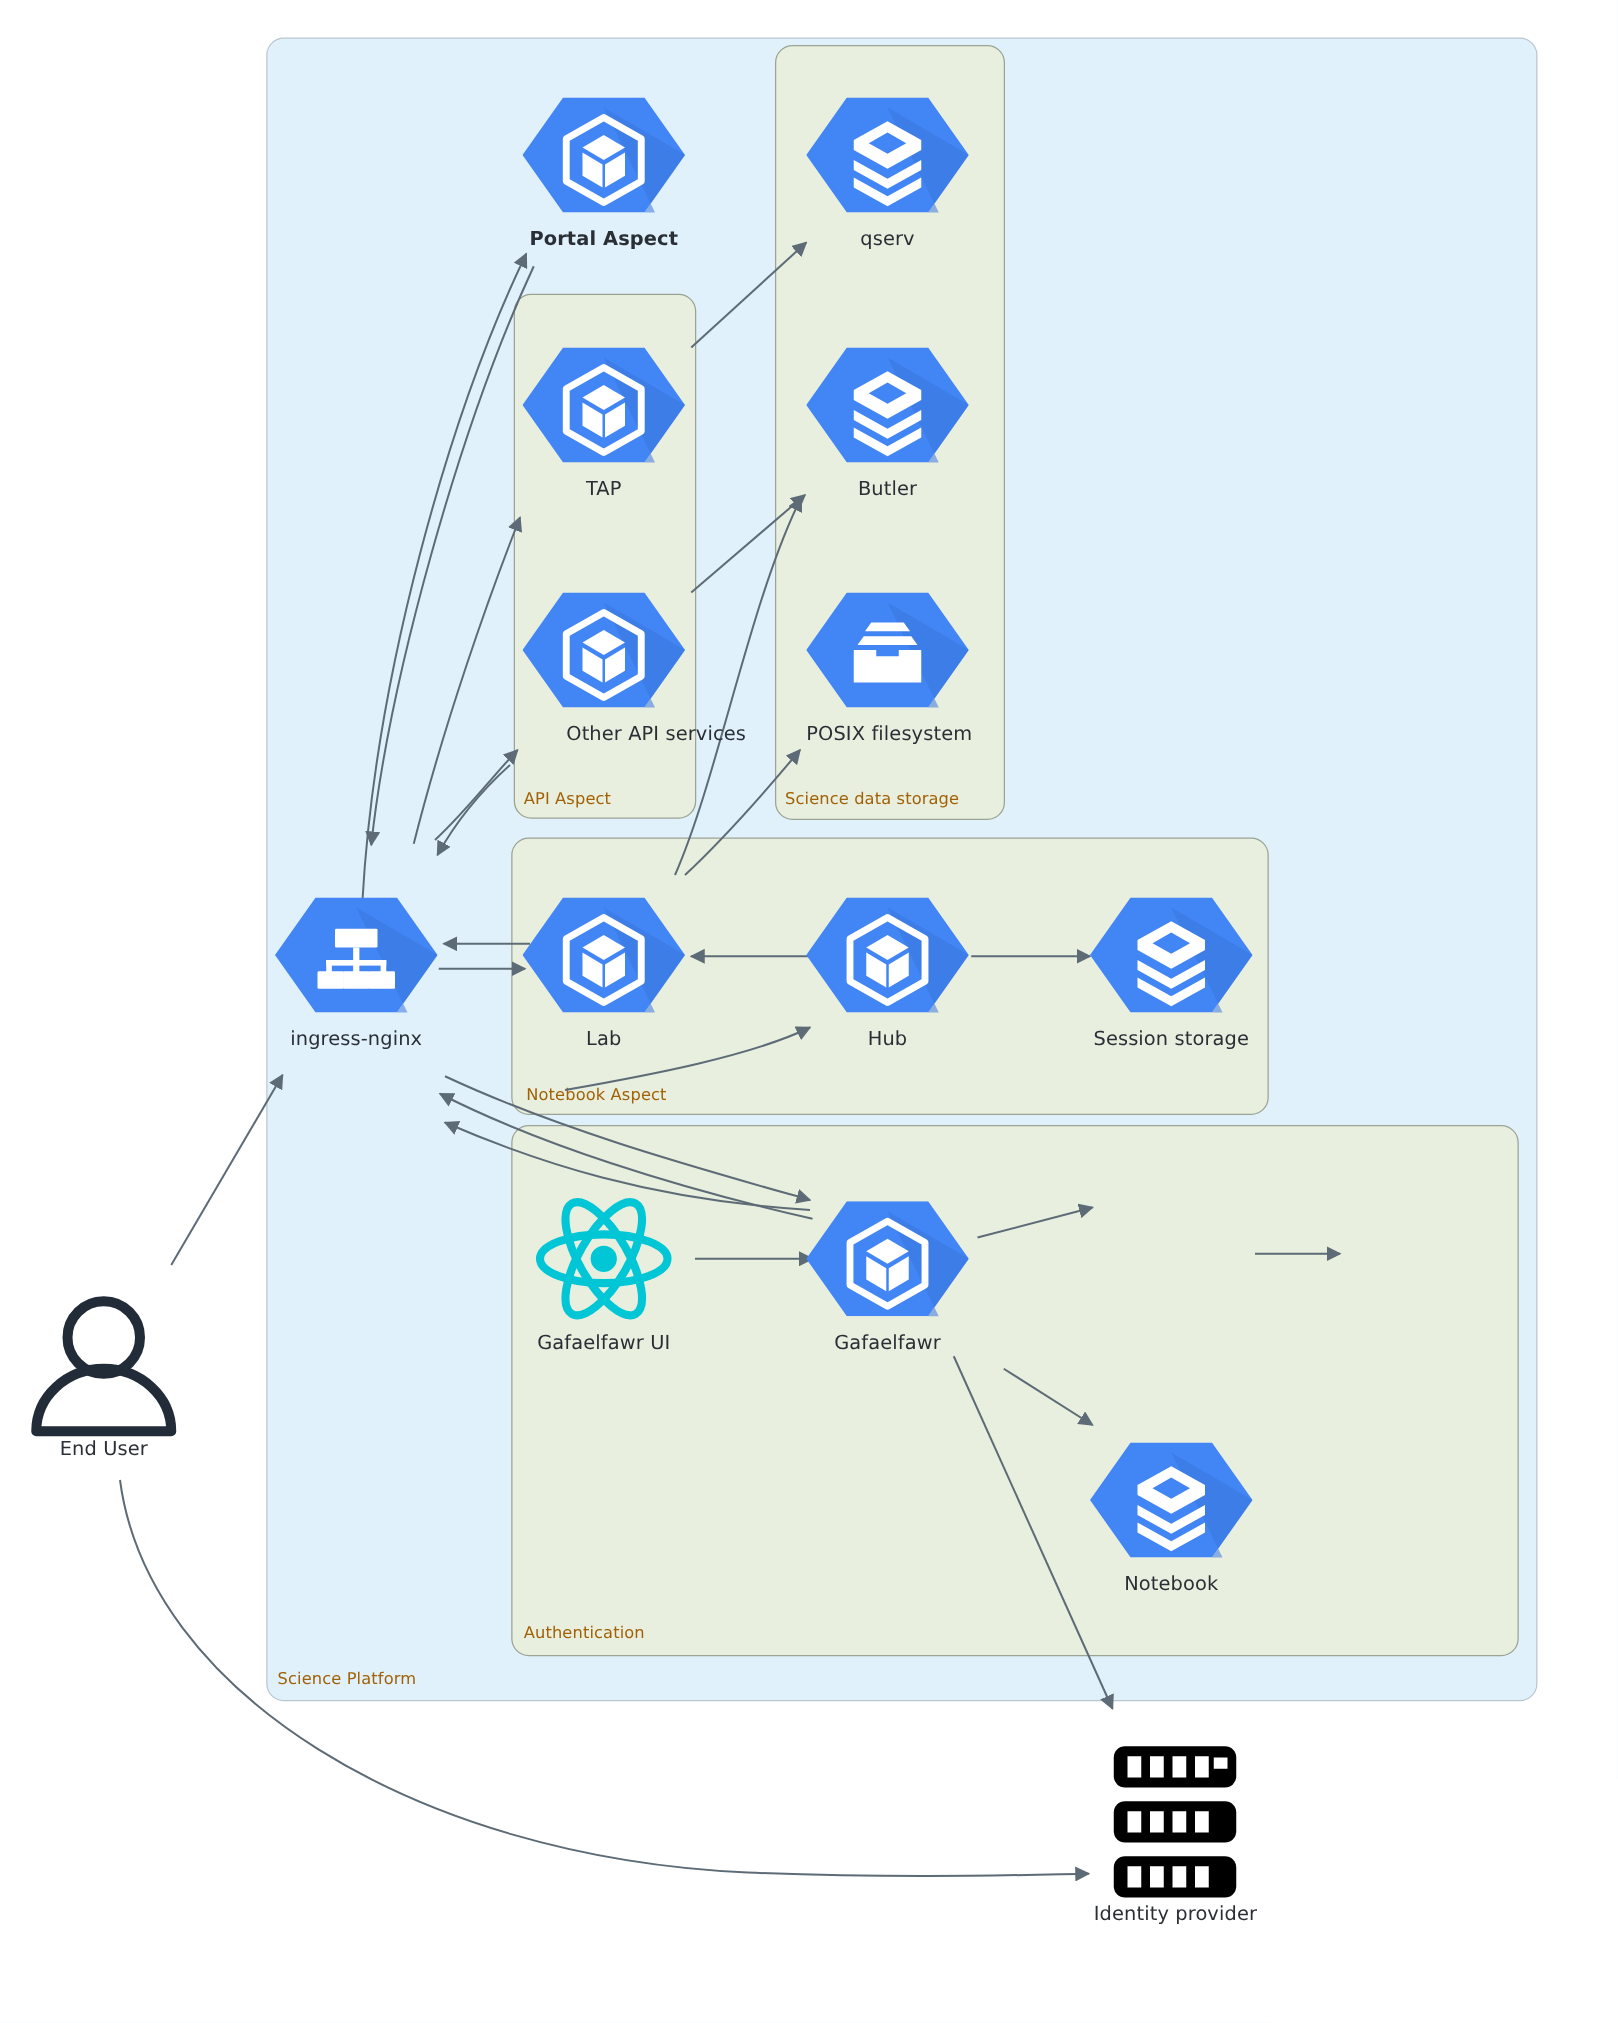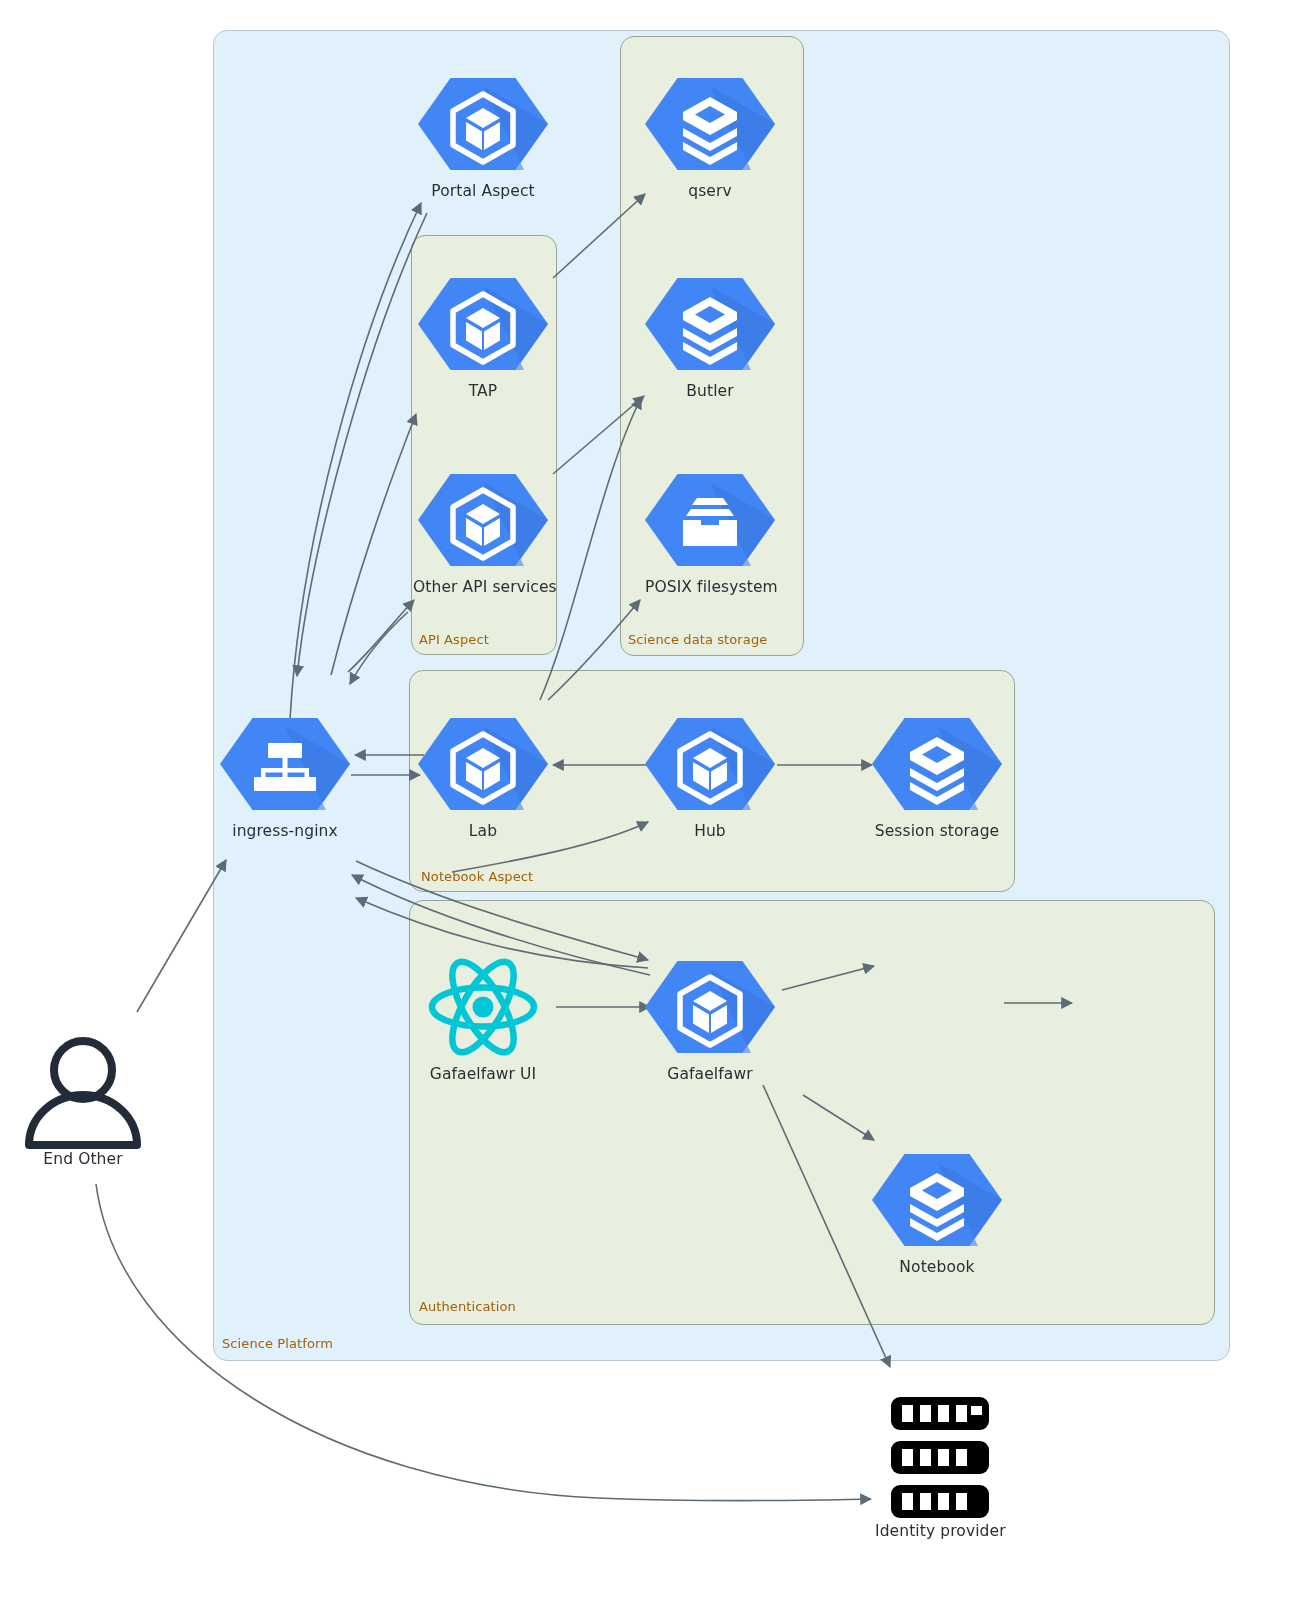--- a/index.html
+++ b/index.html
@@ -100,21 +100,21 @@
 
     <path class="edge" marker-end="url(#ah)" d="M782,990 L874,966"></path>
 
     <path class="edge" marker-end="url(#ah)" d="M1004,1003 L1072,1003"></path>
 
     <path class="edge" marker-end="url(#ah)" d="M803,1095 L874,1140"></path>
 
     <path class="edge" marker-end="url(#ah)" d="M763,1085 L890,1367"></path>
   </svg>
 
-  <div class="node lay-node" style="left:418px;top:72px;">
+  <div class="node lay-node" style="left:418px;top:72px;font-weight:bold;">
     <div class="glyphwrap">
       <svg width="130" height="104" viewBox="0 0 130 104">
         <path d="M32.5 6 h65 l32.5 46 -32.5 46 h-65 L0 52 Z" fill="#4285f4" rx="6" style="clip-path:inset(0 round 8px)"></path>
         <path d="M65 14 L106 98 h-8.5 L130 52 Z" fill="#3a76dd" opacity=".55"></path>
         <g fill="none" stroke="#ffffff" stroke-width="5.5" stroke-linejoin="round">
           <path d="M65 22 L95 39 v34 L65 90 L35 73 V39 Z"></path>
         </g>
         <g fill="#ffffff">
           <path d="M65 36 L82 46 L65 56 L48 46 Z"></path>
           <path d="M48 50 L64 59.5 V78 L48 68.5 Z"></path>
@@ -151,21 +151,21 @@
         <g fill="none" stroke="#ffffff" stroke-width="5.5" stroke-linejoin="round">
           <path d="M65 22 L95 39 v34 L65 90 L35 73 V39 Z"></path>
         </g>
         <g fill="#ffffff">
           <path d="M65 36 L82 46 L65 56 L48 46 Z"></path>
           <path d="M48 50 L64 59.5 V78 L48 68.5 Z"></path>
           <path d="M82 50 L66 59.5 V78 L82 68.5 Z"></path>
         </g>
       </svg>
     </div>
-    <div class="cap" style="margin-left:-5px;">Other API services</div>
+    <div class="cap" style="margin-left:-5px;padding-left:40px;">Other API services</div>
   </div>
 
   <div class="node lay-node" style="left:645px;top:72px;text-align:center;">
     <div class="glyphwrap">
       <svg width="130" height="104" viewBox="0 0 130 104">
         <path d="M32.5 6 h65 l32.5 46 -32.5 46 h-65 L0 52 Z" fill="#4285f4" style="clip-path:inset(0 round 8px)"></path>
         <path d="M65 14 L106 98 h-8.5 L130 52 Z" fill="#3a76dd" opacity=".55"></path>
         <g fill="#ffffff">
           <path d="M65 25 L92 40 L92 48 L65 63 L38 48 L38 40 Z"></path>
           <path d="M65 51 L80 42.5 L65 34 L50 42.5 Z" fill="#4285f4"></path>
@@ -334,21 +334,21 @@
 
   <div class="node lay-node" style="left:18px;top:1030px;">
     <div class="glyphwrap" style="height:120px;">
       <svg width="130" height="120" viewBox="0 0 130 120">
         <g fill="none" stroke="#222b38" stroke-width="8" stroke-linejoin="round">
           <circle cx="65" cy="40" r="29"></circle>
           <path d="M11 115 a54 50 0 0 1 108 0 Z"></path>
         </g>
       </svg>
     </div>
-    <div class="cap" style="margin-top:0;">End Other</div>
+    <div class="cap" style="margin-top:0;">End User</div>
   </div>
 
   <div class="node wide lay-node" style="left:875px;top:1395px;">
     <div class="glyphwrap" style="height:125px;">
       <svg width="130" height="125" viewBox="0 0 130 125">
         <g fill="#000000">
           <rect x="16" y="2" width="98" height="33" rx="9"></rect>
           <rect x="16" y="46" width="98" height="33" rx="9"></rect>
           <rect x="16" y="90" width="98" height="33" rx="9"></rect>
         </g>

